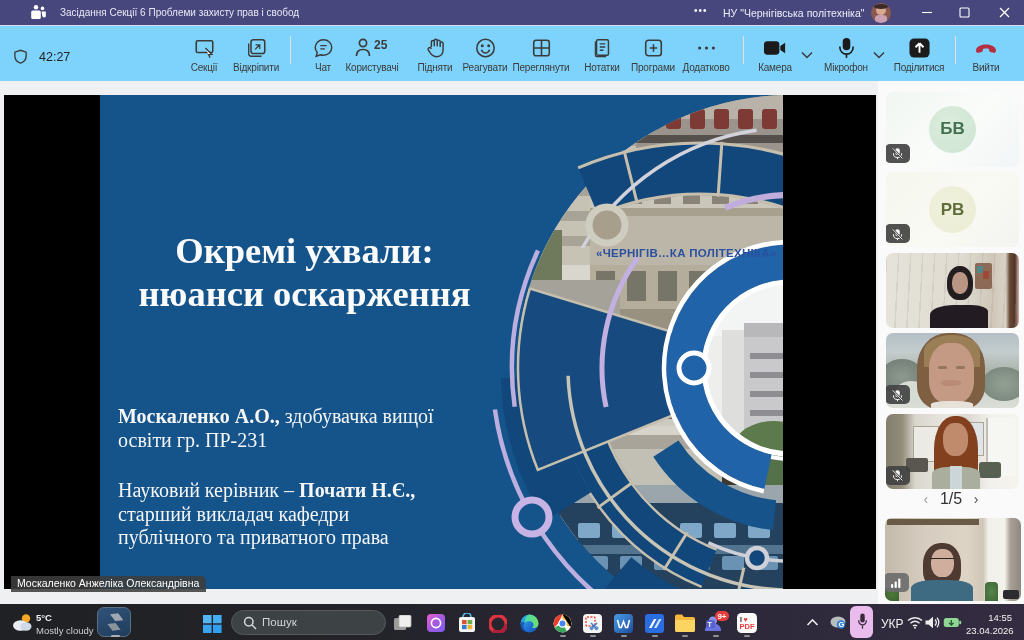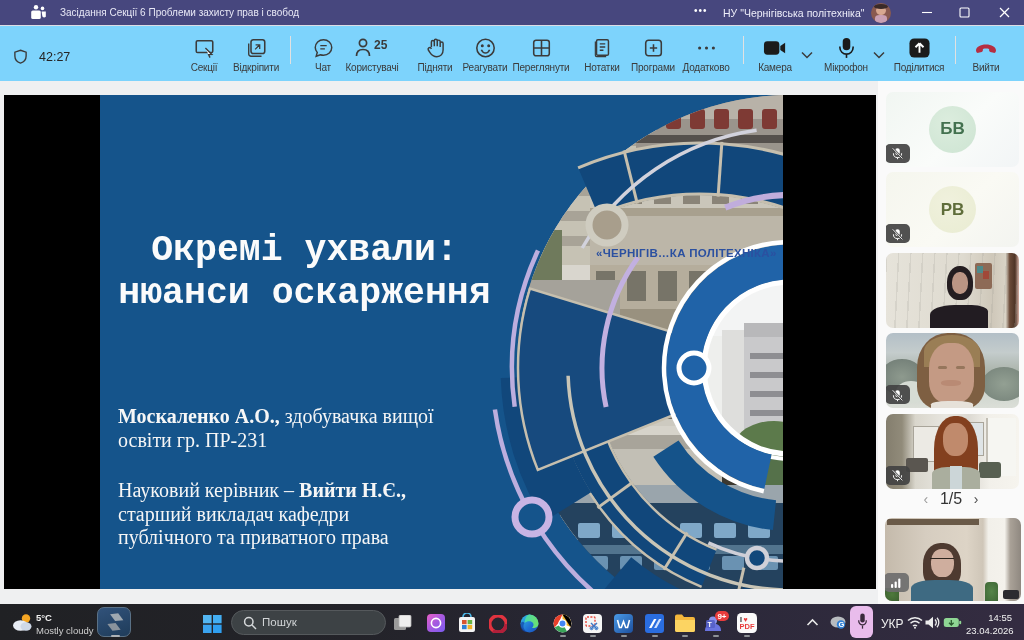--- a/index.html
+++ b/index.html
@@ -17,21 +17,21 @@
   #toolbar { left:0; top:25px; width:1024px; height:56px; background:#7dd3fc; border-top:1px solid #dcdce4; }
   .tbtn { position:absolute; top:11px; width:60px; text-align:center; }
   .tbtn svg { display:block; margin:0 auto; }
   .tbtn .lbl { font-size:10px; letter-spacing:-0.2px; color:#3b3b3b; margin-top:3px; white-space:nowrap; }
   .sep { position:absolute; top:10px; width:1px; height:28px; background:#e1e1e1; }
 
   
   #stage { left:0; top:81px; width:1024px; height:523px; background:#eff0f1; }
   #blackscreen { left:4px; top:14px; width:872px; height:494px; background:#000; }
   #slide { left:96px; top:0; width:683px; height:494px; background:#15548b; overflow:hidden; }
-  #slide .title { left:12px; top:135px; width:385px; text-align:center; font-family:Liberation Mono, monospace; font-weight:bold; color:#fbfbfb; font-size:36.5px; line-height:42.5px; white-space:nowrap; }
+  #slide .title { left:12px; top:135px; width:385px; text-align:center; font-family:Liberation Serif, serif; font-weight:bold; color:#fbfbfb; font-size:36.5px; line-height:42.5px; white-space:nowrap; }
   #slide .body1 { left:18px; top:309px; width:400px; font-family:"Liberation Serif",serif; color:#f6f6f6; font-size:20px; line-height:24px; white-space:nowrap; }
   #slide .body2 { left:18px; top:384px; width:400px; font-family:"Liberation Serif",serif; color:#f6f6f6; font-size:20px; line-height:23.7px; white-space:nowrap; }
   #namelabel { left:11px; top:495px; height:15.5px; background:rgba(62,62,62,.88); border-radius:0 5px 0 0; color:#fff; font-size:10.5px; line-height:15px; padding:0 7px 0 6px; white-space:nowrap; }
 
   
   #sidebar { left:878px; top:81px; width:146px; height:523px; background:#fafafa; }
   .tile { position:absolute; left:8px; width:133px; height:75px; border-radius:7px; overflow:hidden; }
   .micoff { position:absolute; left:-1px; bottom:4px; width:25px; height:19px; border-radius:5px; background:rgba(66,66,66,.92); }
   .avy { position:absolute; left:0; top:0; width:100%; height:100%; display:flex; align-items:center; justify-content:center; }
   .avc { width:47px; height:47px; border-radius:50%; display:flex; align-items:center; justify-content:center; font-size:17px; font-weight:700; }
@@ -340,23 +340,24 @@
 <path d="M 764.5 325.2 A 91 91 0 0 1 671.1 362.0" fill="none" stroke="#fff" stroke-width="4"></path>
 <circle cx="507" cy="130" r="18" fill="#a89e8c" stroke="#cfccc0" stroke-width="7"></circle>
 <circle cx="432" cy="422" r="17" fill="#15548b" stroke="#c8b4e4" stroke-width="7"></circle>
 <circle cx="657" cy="463" r="10" fill="#11477b" stroke="#d0d0d8" stroke-width="4.5"></circle>
 <circle cx="594" cy="273" r="15" fill="#2063a8" stroke="#fff" stroke-width="5"></circle>
 </svg>
           </div>
         <div class="abs" style="left:496px;top:152px;width:188px;font-size:11.5px;font-weight:bold;color:#2b50a0;letter-spacing:0.3px;white-space:nowrap">«ЧЕРНІГІВ…КА ПОЛІТЕХНІКА»</div>
         <div class="abs title">Окремі ухвали:<br>нюанси оскарження</div>
         <div class="abs body1"><b>Москаленко А.О.,</b> здобувачка вищої<br>освіти гр. ПР-231</div>
-        <div class="abs body2">Науковий керівник – <b>Вийти Н.Є.,</b><br>старший викладач кафедри<br>публічного та приватного права</div>
+        <div class="abs body2">Науковий керівник – <b>Почати Н.Є.,</b><br>старший викладач кафедри<br>публічного та приватного права</div>
       </div>
     </div>
+    <div id="namelabel" class="abs">Москаленко Анжеліка Олександрівна</div>
   </div>
 
   <div id="sidebar" class="abs">
 
     <div class="tile" style="top:91px;background:linear-gradient(135deg,#f5f6ee,#fafaf4 55%,#f3f4f0)">
       <div class="avy">
           <div class="avc" style="background:radial-gradient(circle at 40% 35%,#f0f1dd,#e9ecd2);color:#5f6d3a">РВ</div>
         </div>
       <div class="micoff"><svg style="margin:3.5px 0 0 6px" width="13" height="13" viewBox="0 0 16 16">
             <rect x="5.2" y="1.5" width="5.6" height="8.5" rx="2.8" fill="#fff"></rect>

